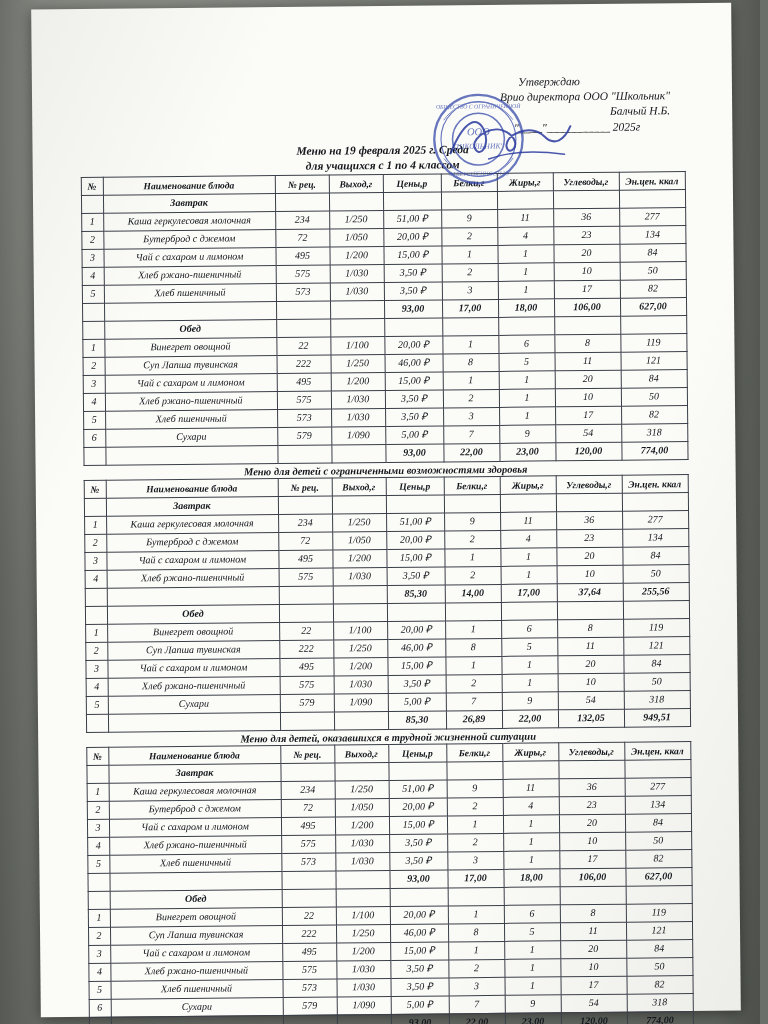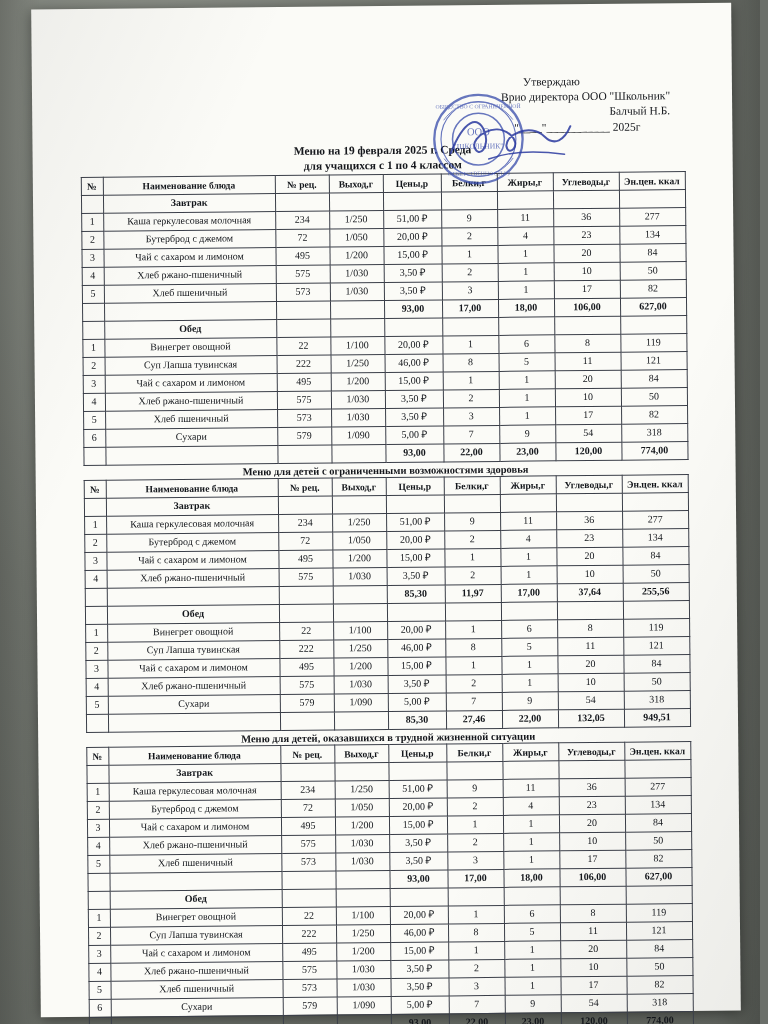--- a/index.html
+++ b/index.html
@@ -10,20 +10,21 @@
     overflow: hidden;
     background: #6b6f6a;
     font-family: "Liberation Serif", serif;
   }
   #page {
     position: relative;
     width: 760px;
     height: 1024px;
     background:
       radial-gradient(ellipse at 20% 10%, #8d9189 0%, #72766f 40%, #5d615b 100%);
+    font-style: italic;
   }
   
   #sheet {
     position: absolute;
     left: 36px;
     top: 6px;
     width: 700px;
     height: 1008px;
     background: #fbfbf7;
     transform: rotate(-0.55deg);
@@ -445,21 +446,21 @@
                   <td>1</td>
                   <td>10</td>
                   <td>50</td>
                 </tr>
                 <tr class="total">
                   <td></td>
                   <td class="name"></td>
                   <td></td>
                   <td></td>
                   <td>85,30</td>
-                  <td>11,97</td>
+                  <td>14,00</td>
                   <td>17,00</td>
                   <td>37,64</td>
                   <td>255,56</td>
                 </tr>
                 <tr class="meal">
                   <td></td>
                   <td class="name">Обед</td>
                   <td></td>
                   <td></td>
                   <td></td>
@@ -522,21 +523,21 @@
                   <td>9</td>
                   <td>54</td>
                   <td>318</td>
                 </tr>
                 <tr class="total">
                   <td></td>
                   <td class="name"></td>
                   <td></td>
                   <td></td>
                   <td>85,30</td>
-                  <td>27,46</td>
+                  <td>26,89</td>
                   <td>22,00</td>
                   <td>132,05</td>
                   <td>949,51</td>
                 </tr>
               </tbody>
             </table>
           </div>
           <div class="sec-wrap">
             <div class="section-title">Меню для детей, оказавшихся в трудной жизненной ситуации</div>
             <table class="menu">

